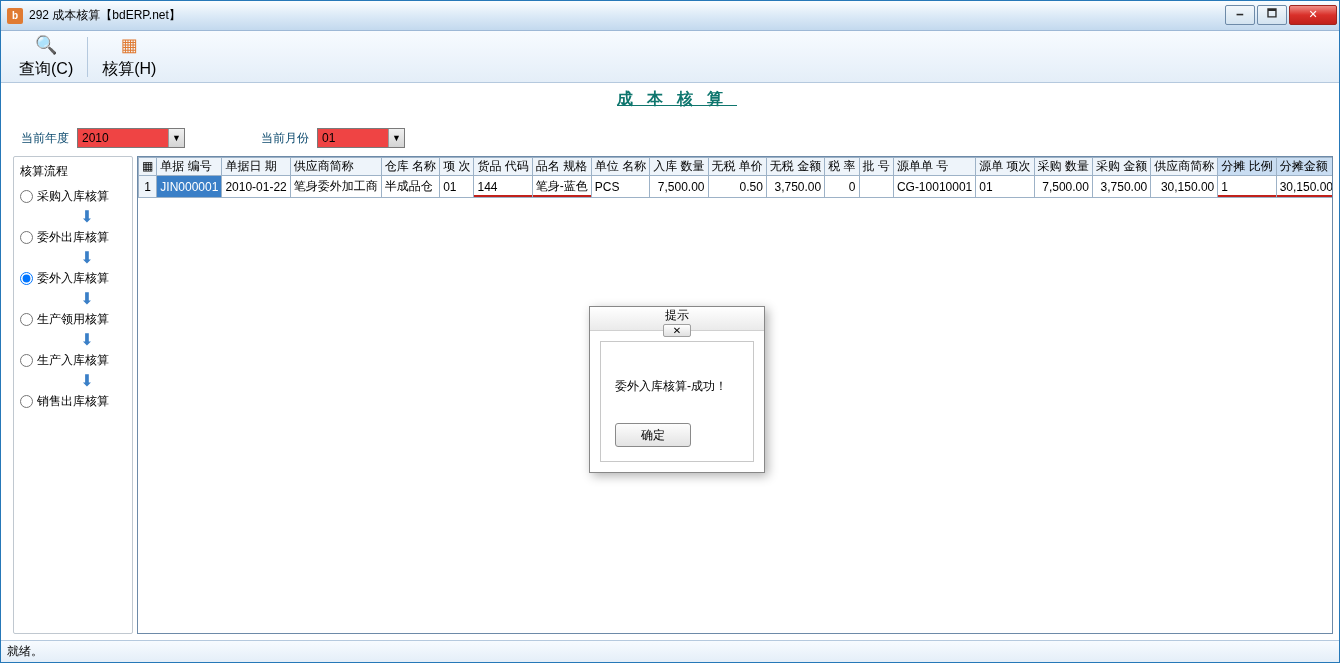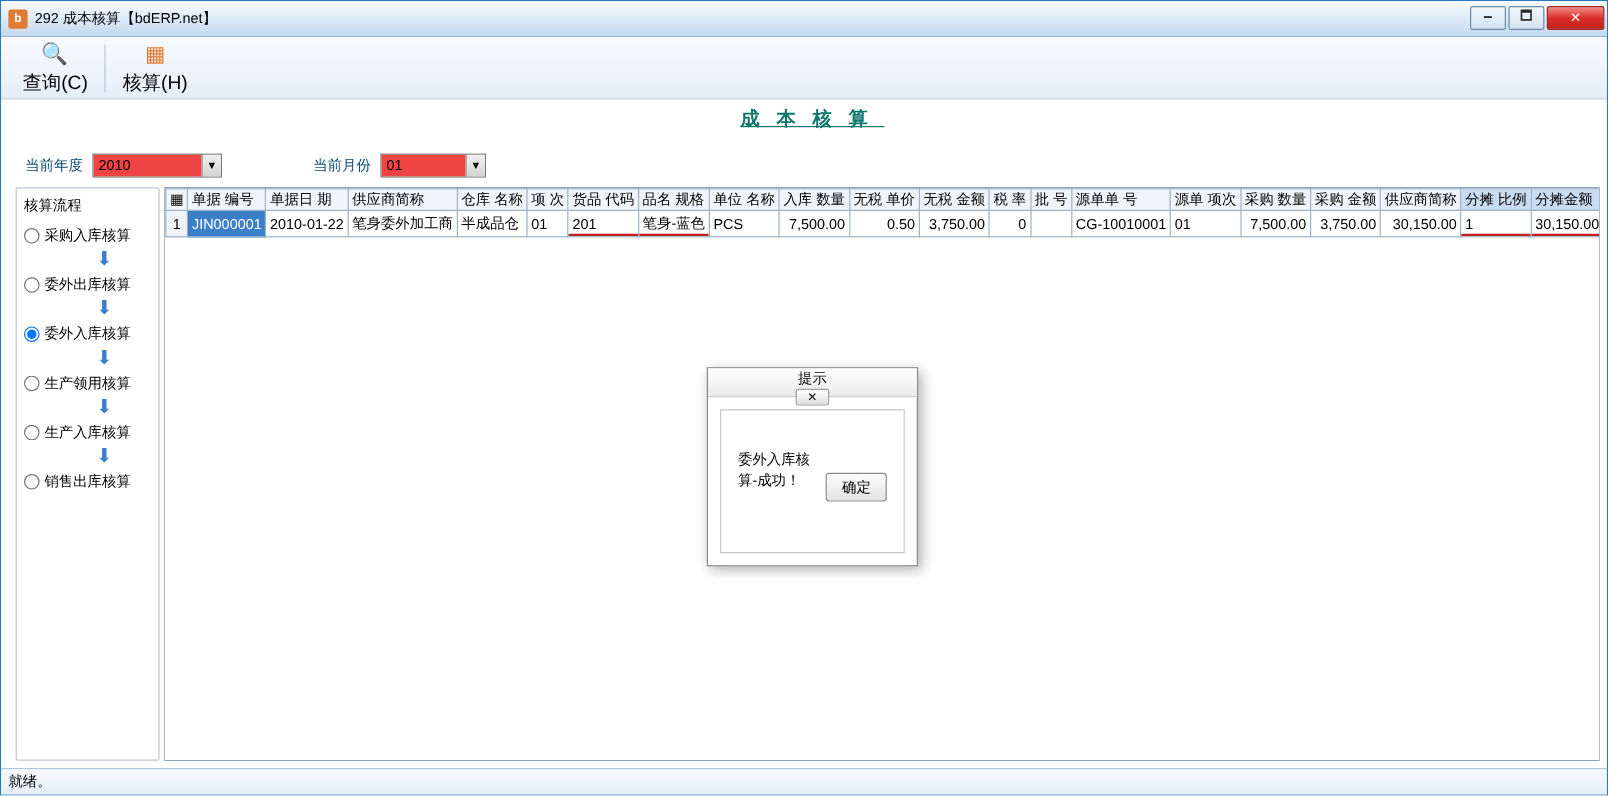--- a/index.html
+++ b/index.html
@@ -50,21 +50,21 @@
 .underline-red { box-shadow: inset 0 -2px 0 0 #c1211b; }
 
 .statusbar { height: 22px; background: linear-gradient(#f7fbff, #e4eef8); border-top: 1px solid #b5c9de; display:flex; align-items:center; padding: 0 6px; font-size:12px; color:#000;}
 
 .dialog-overlay { position:absolute; left:0; top:0; right:0; bottom:0; pointer-events:none; }
 .dialog { position:absolute; left: 588px; top: 223px; width: 176px; background:#fff; border: 1px solid #888; box-shadow: 3px 3px 10px rgba(0,0,0,0.3); pointer-events:auto; }
 .dialog-title { height: 24px; background: linear-gradient(#fff,#eaeaea); border-bottom:1px solid #d0d0d0; display:flex; align-items:center; padding: 0 6px; flex-direction: column; }
 .dialog-title span { flex:1; }
 .dialog-close { width: 28px; height:16px; border:1px solid #a0a0a0; border-radius:2px; background:linear-gradient(#fff,#e0e0e0); display:flex; align-items:center; justify-content:center; font-size:10px;}
 .dialog-body { padding: 10px; }
-.dialog-inner { border:1px solid #c8c8c8; padding: 24px 14px 14px 14px; display:flex; flex-direction:row; align-items:center; min-height: 120px;}
+.dialog-inner { border:1px solid #c8c8c8; padding: 36px 14px 14px 14px; display:flex; flex-direction:column; min-height: 120px;}
 .dialog-msg { margin-bottom: 28px; }
 .dialog-btn { width: 76px; height: 24px; border:1px solid #8a8a8a; background: linear-gradient(#fdfdfd,#e3e3e3); border-radius:3px; cursor:pointer;}
 </style>
 </head>
 <body>
 
 <div class="window">
 
   <div class="titlebar">
     <span class="app-icon">b</span>
@@ -192,21 +192,21 @@
               </tr>
             </thead>
             <tbody>
               <tr>
                 <td class="row-handle">1</td>
                 <td class="sel-cell">JIN000001</td>
                 <td>2010-01-22</td>
                 <td>笔身委外加工商</td>
                 <td>半成品仓</td>
                 <td>01</td>
-                <td class="underline-red">201</td>
+                <td class="underline-red">144</td>
                 <td class="underline-red">笔身-蓝色</td>
                 <td>PCS</td>
                 <td class="num-cell">7,500.00</td>
                 <td class="num-cell">0.50</td>
                 <td class="num-cell">3,750.00</td>
                 <td class="num-cell">0</td>
                 <td></td>
                 <td>CG-10010001</td>
                 <td>01</td>
                 <td class="num-cell">7,500.00</td>

